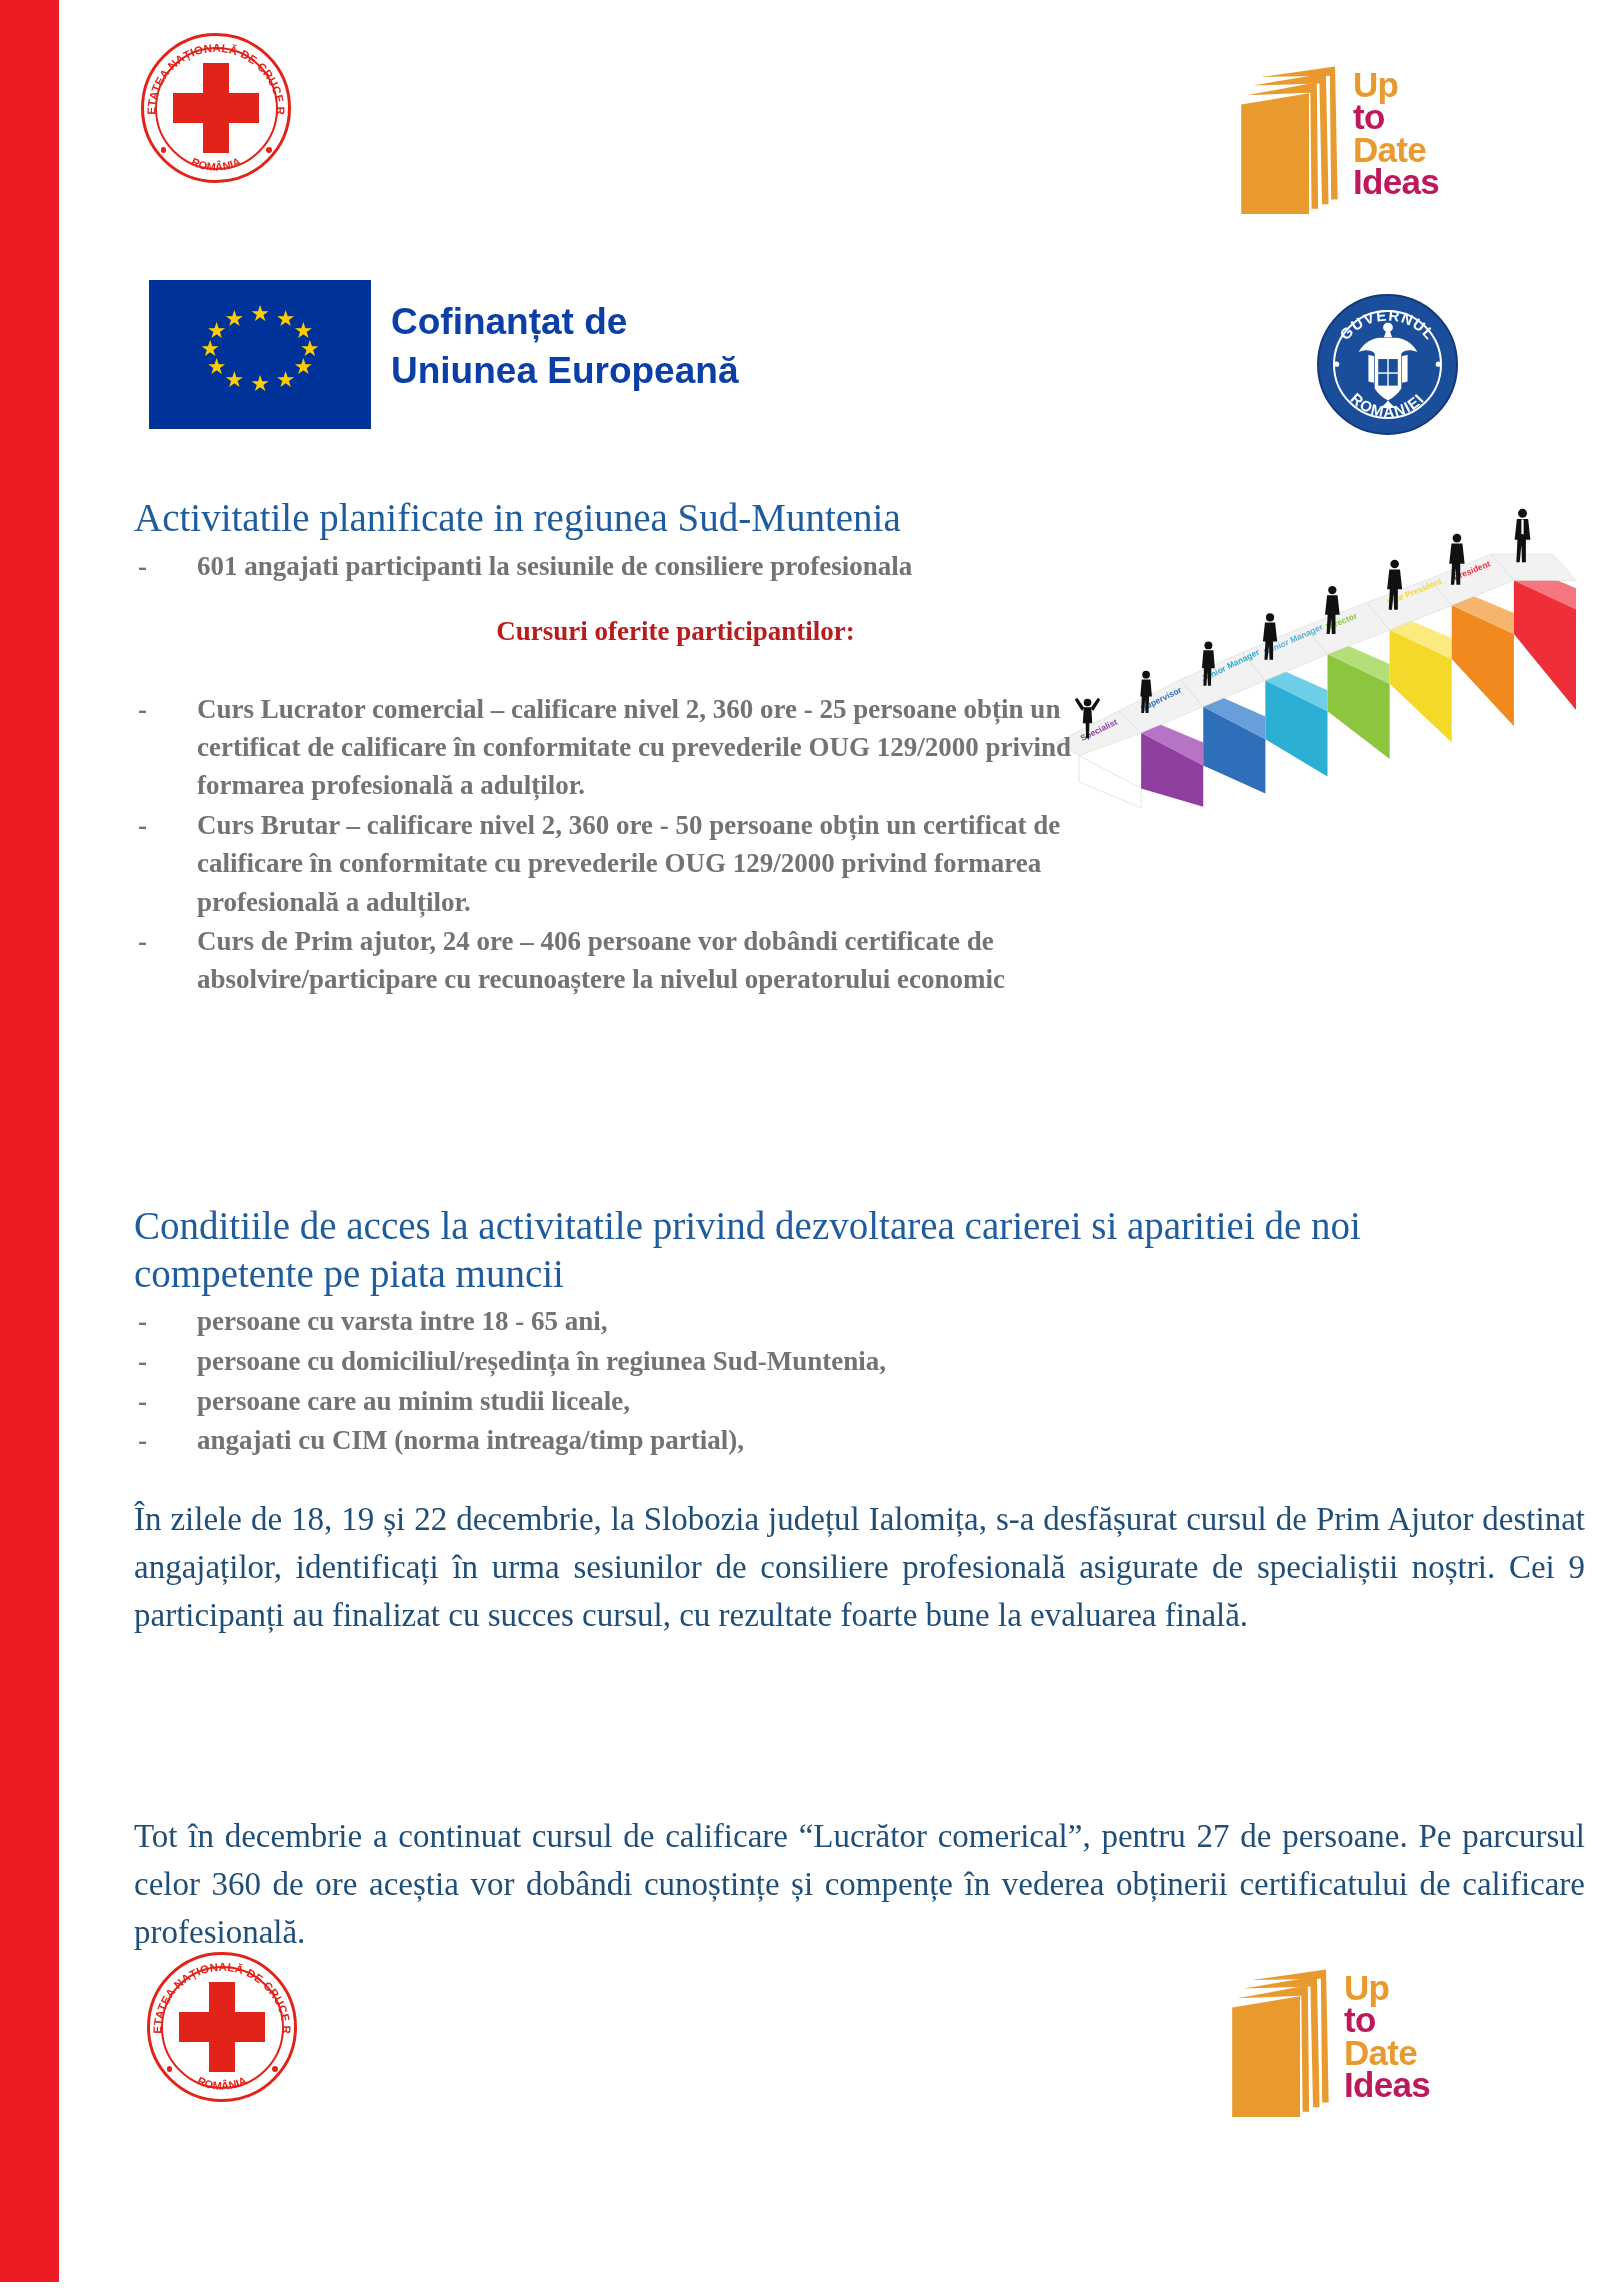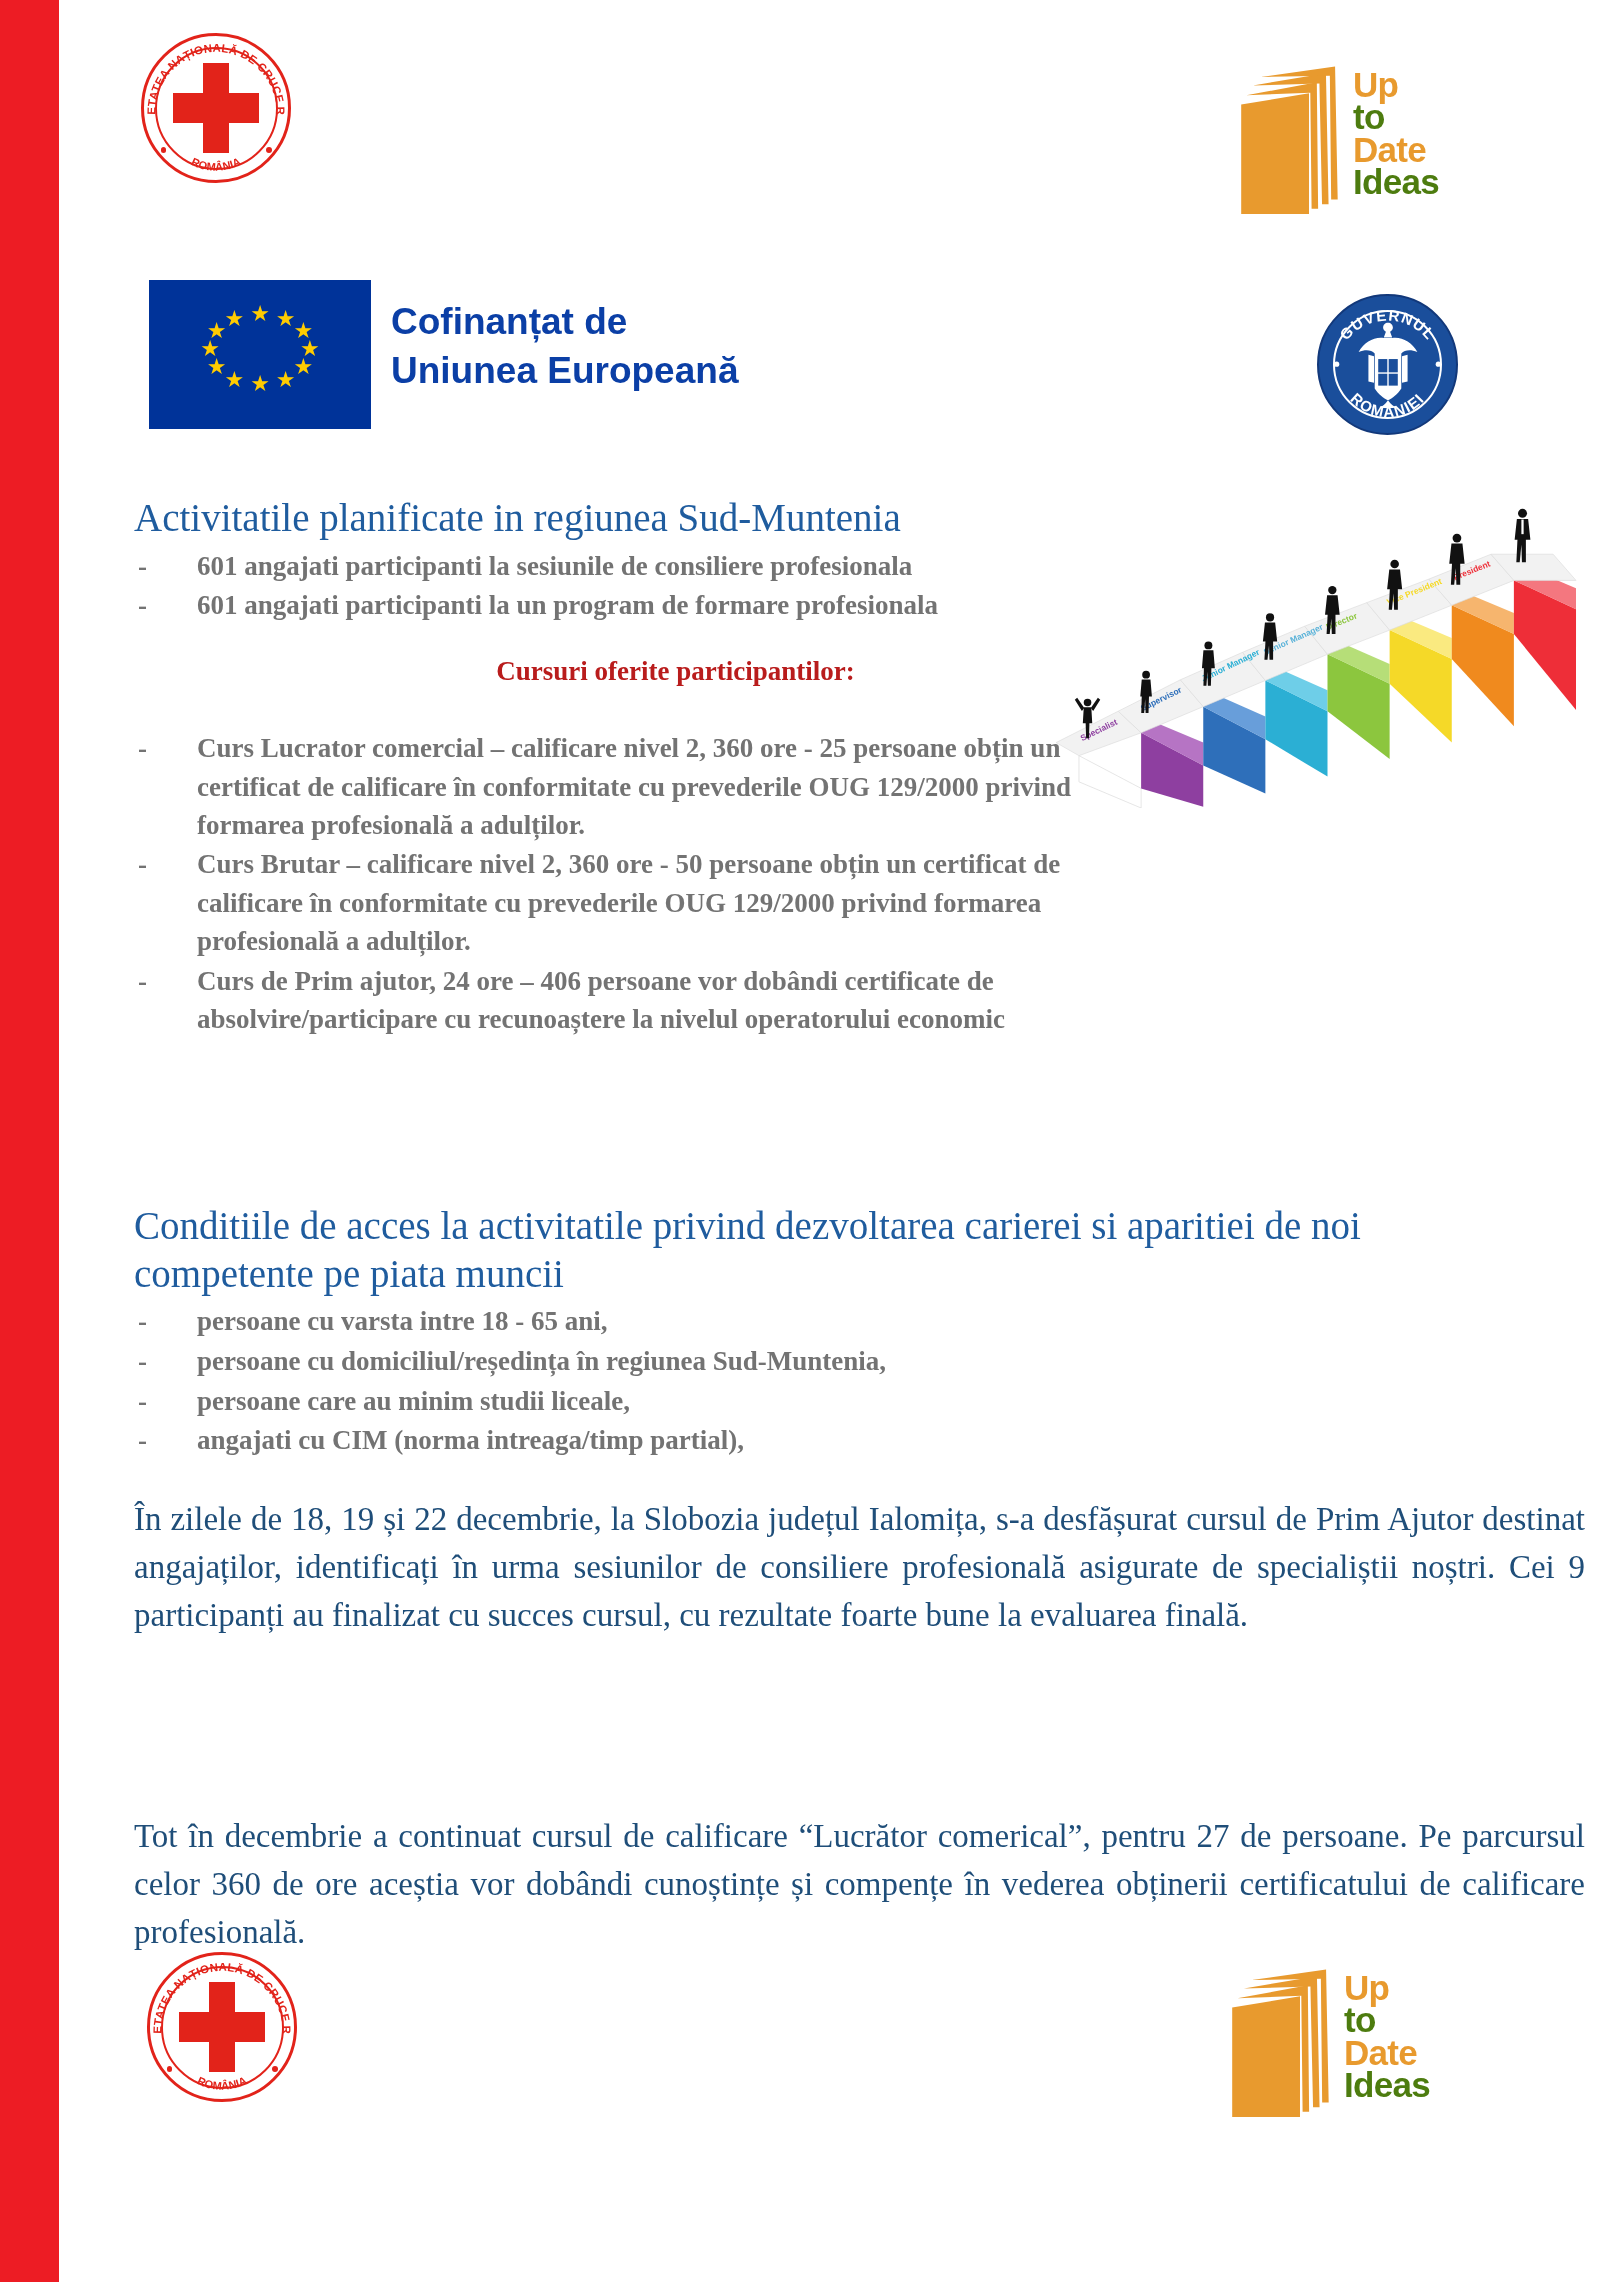--- a/index.html
+++ b/index.html
@@ -92,21 +92,21 @@
     position: absolute;
     left: 121px;
     top: 5.2px;
     line-height: 0.92;
     font-family: "Liberation Sans", sans-serif;
     font-weight: bold;
     font-size: 35px;
     letter-spacing: -0.7px;
   }
   .utd-orange { color: #E89A2E; }
-  .utd-navy { color: #4d7c0f; }
+  .utd-navy { color: #be185d; }
 
   
   .eu-block { position: absolute; }
   .eu-flag {
     position: absolute;
     left: 0; top: 0;
     width: 222px;
     height: 149px;
     background: #003399;
   }
@@ -407,21 +407,20 @@
     </g>
   </svg>
 </div>
 
 <div class="content">
 
   <div style="position:absolute; left:0; top:494px; width:1020px;">
     <h2 class="section-heading">Activitatile planificate in regiunea Sud-Muntenia</h2>
     <ul class="dash-list">
       <li>601 angajati participanti la sesiunile de consiliere profesionala</li>
-      <li>601 angajati participanti la un program de formare profesionala</li>
     </ul>
     <div style="height:30px;"></div>
     <div class="sub-head">Cursuri oferite participantilor:</div>
     <div style="height:37px;"></div>
     <ul class="dash-list" style="width:1007px;">
       <li>Curs Lucrator comercial – calificare nivel 2, 360 ore - 25 persoane obțin un certificat de calificare în conformitate cu prevederile OUG 129/2000 privind formarea profesională a adulților.</li>
       <li>Curs Brutar – calificare nivel 2, 360 ore - 50 persoane obțin un certificat de calificare în conformitate cu prevederile OUG 129/2000 privind formarea profesională a adulților.</li>
       <li>Curs de Prim ajutor, 24 ore – 406 persoane vor dobândi certificate de absolvire/participare cu recunoaștere la nivelul operatorului economic</li>
     </ul>
   </div>

